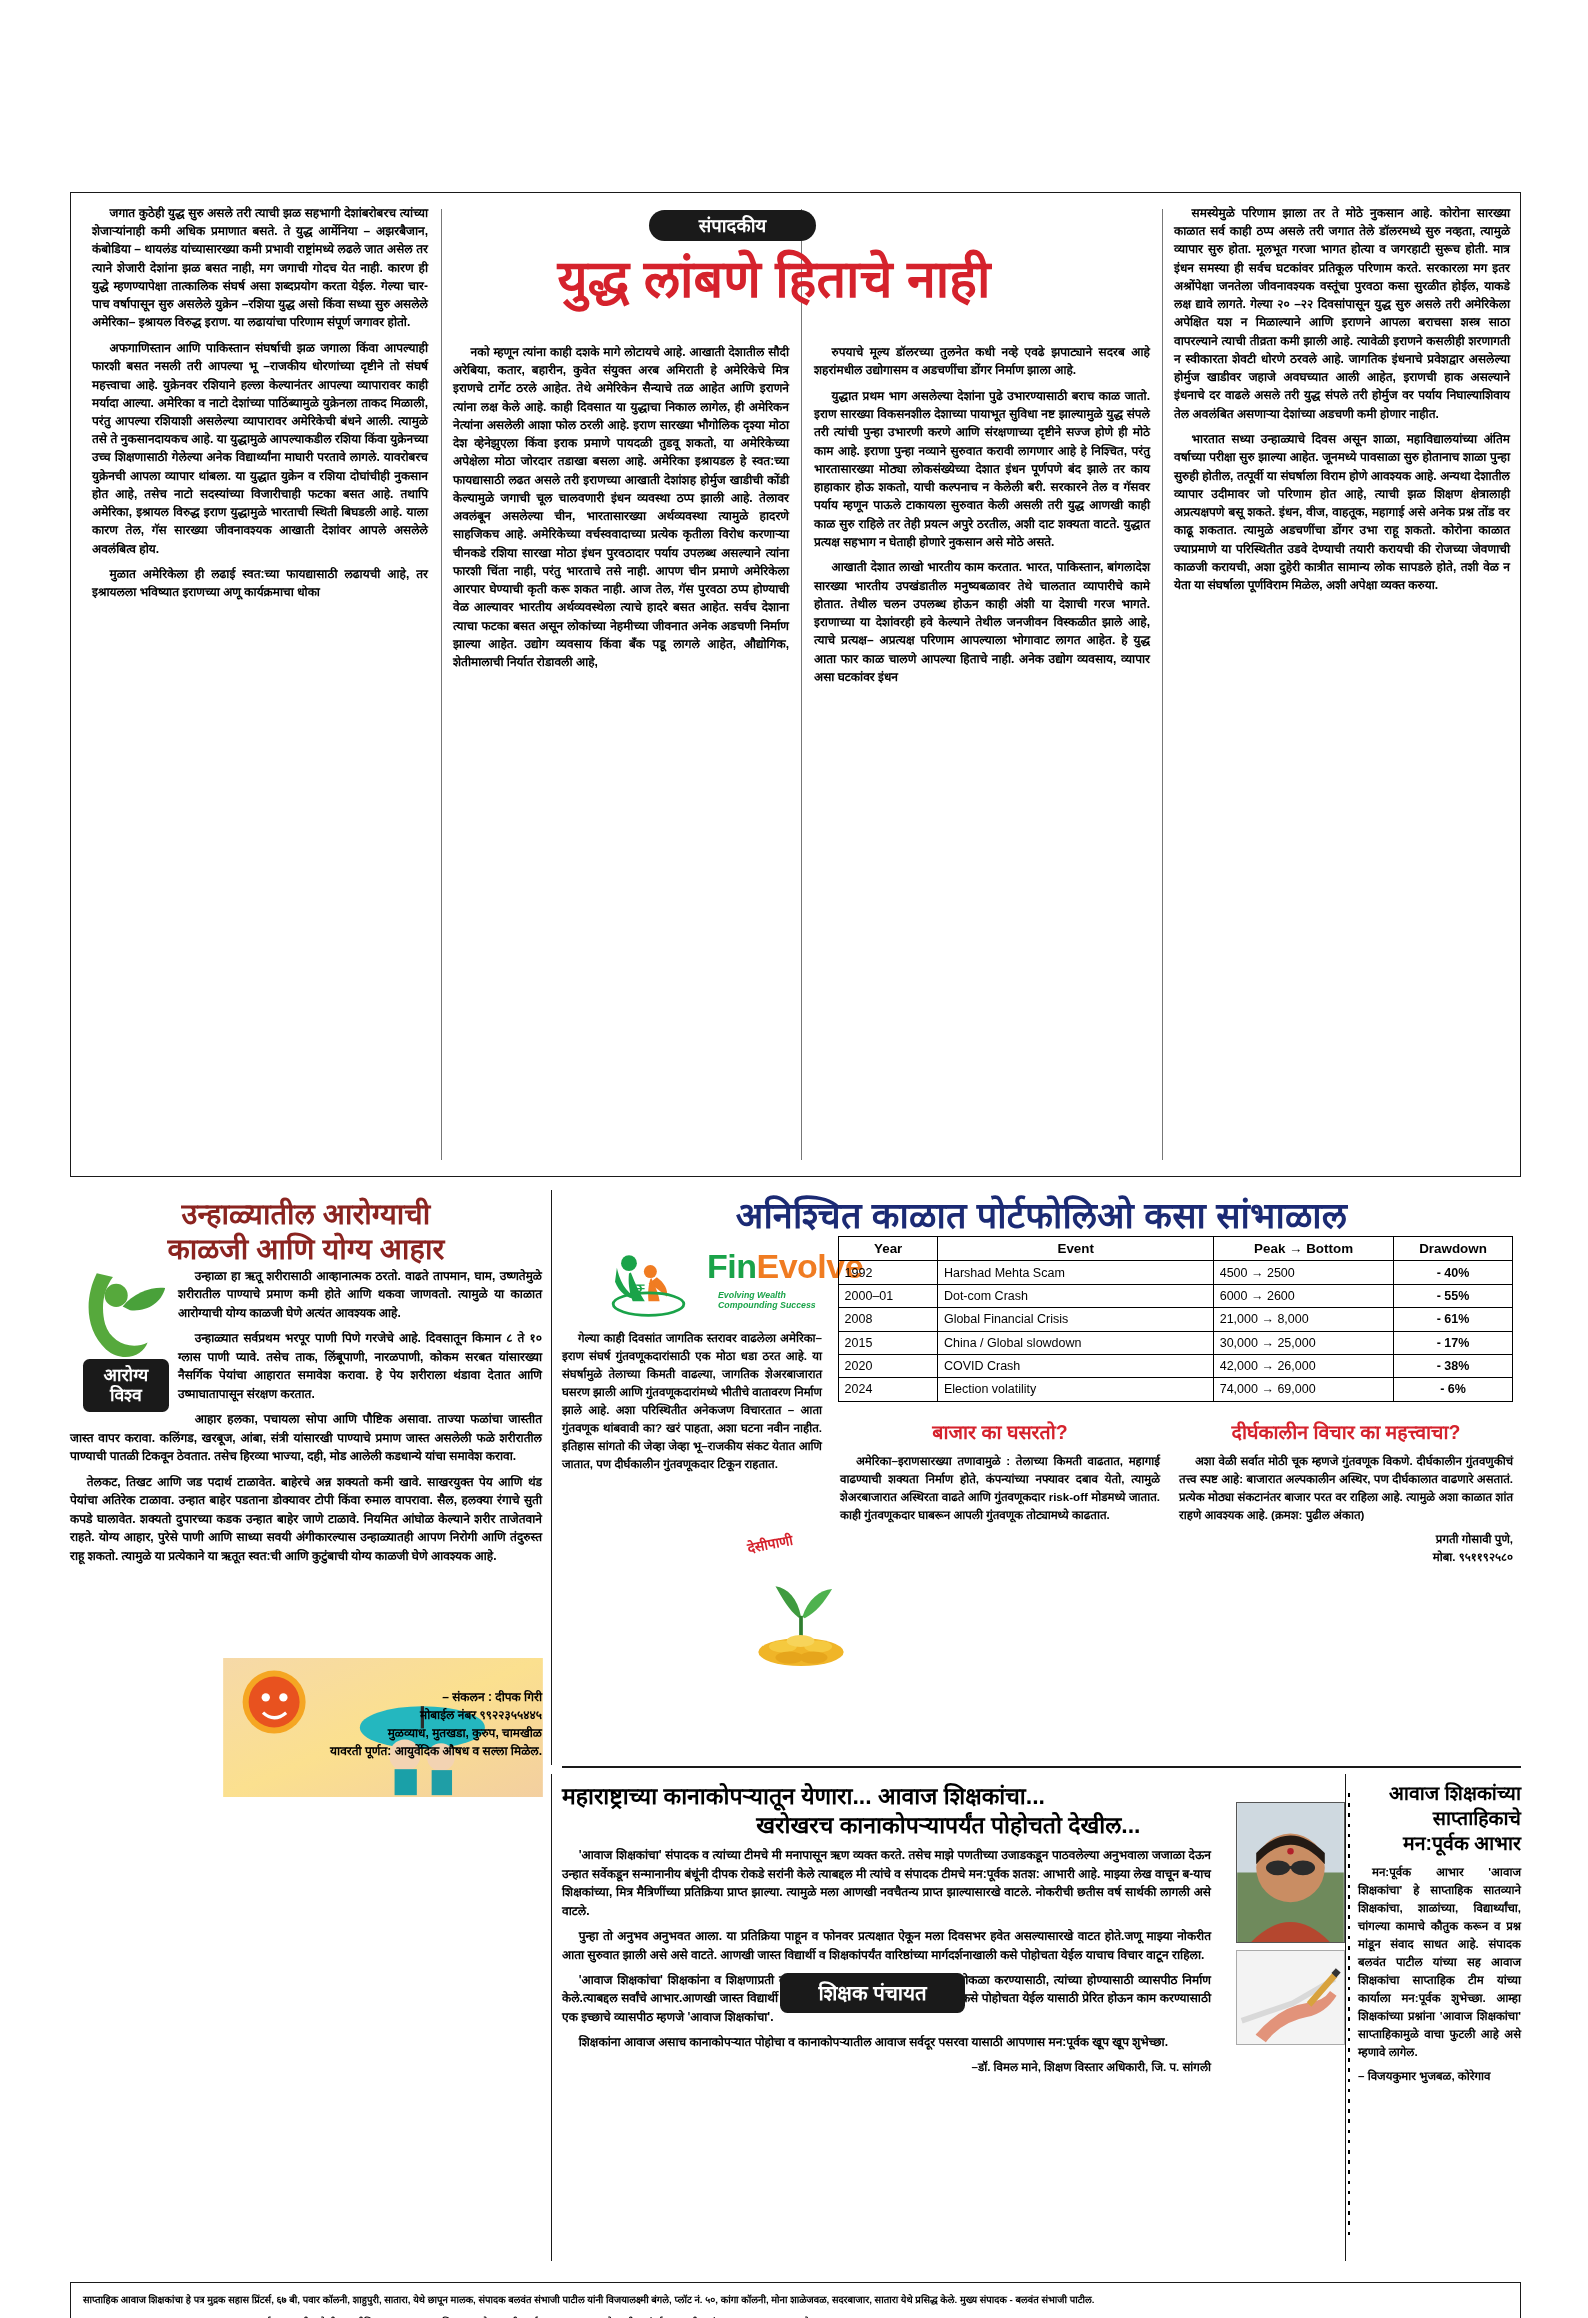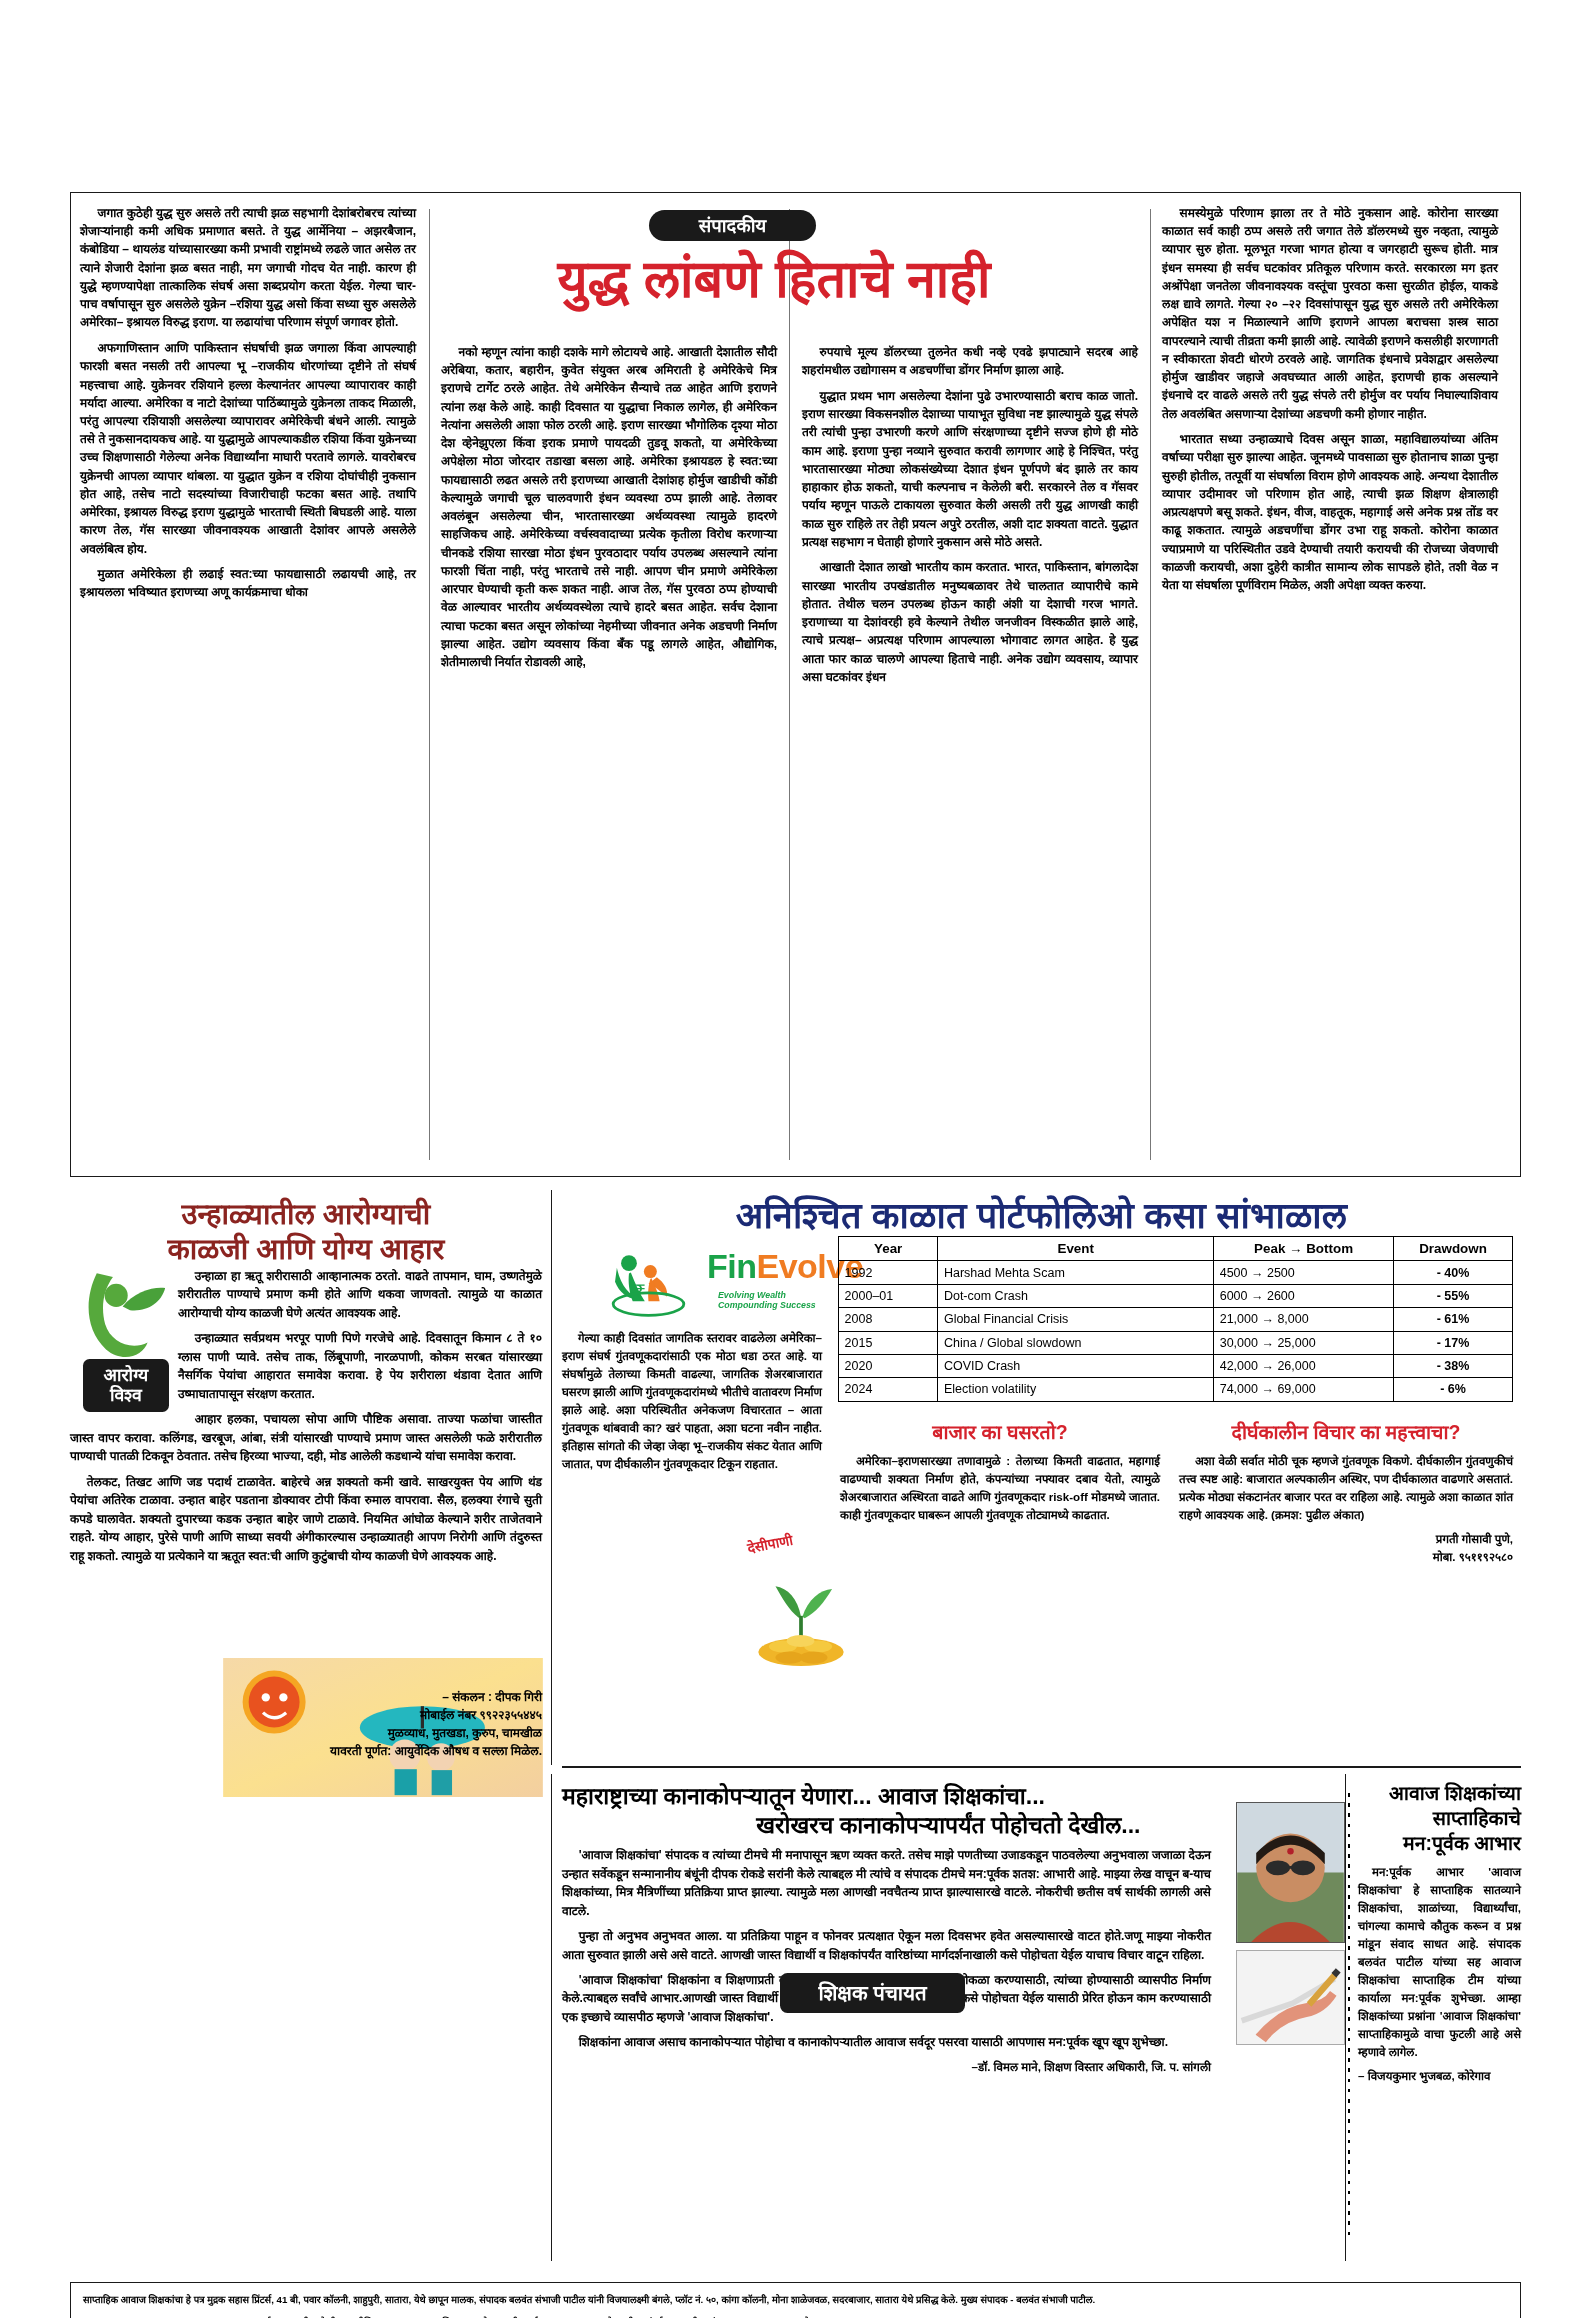--- a/index.html
+++ b/index.html
@@ -22,21 +22,21 @@
   .mast-flag span{position:absolute;left:0;right:0;top:21.3px;text-align:center;color:#fff;font-size:34px;font-weight:700;}
 
   
   .edblock{position:absolute;left:70px;top:192px;width:1451px;height:985px;
            border:1.4px solid #1a1a1a;box-sizing:border-box;padding:8.3px 7.4px;}
   .ed-badge{position:absolute;left:649px;top:210px;width:167px;height:31px;background:#1a1a1a;
             border-radius:16px;color:#fff;font-size:18.5px;font-weight:700;text-align:center;line-height:31px;z-index:4;}
   .ed-head{position:absolute;left:445px;top:250px;width:658px;text-align:center;color:#d5222c;
            font-size:52px;font-weight:700;line-height:1.12;z-index:3;}
 
-  .edcols{position:absolute;left:80px;top:204px;width:1435px;height:964px;}
+  .edcols{position:absolute;left:92px;top:204px;width:1435px;height:964px;}
   .edcol{position:absolute;top:0;width:336px;font-size:12px;line-height:1.52;text-align:justify;
          text-justify:inter-word;font-weight:600;}
   .edcol p{margin:0 0 7.4px 0;text-indent:17.6px;}
   .edc1{left:0;}
   .edc2{left:361px;padding-top:139px;}
   .edc3{left:722px;padding-top:139px;}
   .edc4{left:1082px;}
   .vrule{position:absolute;top:4.6px;width:0.9px;height:951px;background:#777;}
 
   
@@ -352,18 +352,18 @@
         <div>मन:पूर्वक आभार</div>
       </div>
       <div class="thanks-body">
         <p>मन:पूर्वक आभार 'आवाज शिक्षकांचा' हे साप्ताहिक सातव्याने शिक्षकांचा, शाळांच्या, विद्यार्थ्यांचा, चांगल्या कामाचे कौतुक करून व प्रश्न मांडून संवाद साधत आहे. संपादक बलवंत पाटील यांच्या सह आवाज शिक्षकांचा साप्ताहिक टीम यांच्या कार्याला मन:पूर्वक शुभेच्छा. आम्हा शिक्षकांच्या प्रश्नांना 'आवाज शिक्षकांचा' साप्ताहिकामुळे वाचा फुटली आहे असे म्हणावे लागेल.</p>
         <p style="text-indent:0;font-weight:700">– विजयकुमार भुजबळ, कोरेगाव</p>
       </div>
     </div>
   </div>
 
   <div class="imprint">
-    <div class="imp-l1">साप्ताहिक आवाज शिक्षकांचा हे पत्र मुद्रक सहास प्रिंटर्स, 41 बी, पवार कॉलनी, शाहुपुरी, सातारा, येथे छापून मालक, संपादक बलवंत संभाजी पाटील यांनी विजयालक्ष्मी बंगले, प्लॉट नं. ५०, कांगा कॉलनी, मोना शाळेजवळ, सदरबाजार, सातारा येथे प्रसिद्ध केले. मुख्य संपादक - बलवंत संभाजी पाटील.</div>
+    <div class="imp-l1">साप्ताहिक आवाज शिक्षकांचा हे पत्र मुद्रक सहास प्रिंटर्स, ६७ बी, पवार कॉलनी, शाहुपुरी, सातारा, येथे छापून मालक, संपादक बलवंत संभाजी पाटील यांनी विजयालक्ष्मी बंगले, प्लॉट नं. ५०, कांगा कॉलनी, मोना शाळेजवळ, सदरबाजार, सातारा येथे प्रसिद्ध केले. मुख्य संपादक - बलवंत संभाजी पाटील.</div>
     <div class="imp-l2">Registration PRGL No MHMAR/24/A005 सर्व हक्क राखीव, लेखी अनुमतीशिवाय मजकूर अन्यत्र प्रसिद्ध करता येणार नाही. (सर्व वाद भागात न्याय कक्षेत राहील) संपर्क : दूरध्वनी क्रमांक - (०२१६२- २३७७२१), मोबा.क्र. ९१२२९७९१९१, ७४७७७७८८३७</div>
   </div>
 
 </div>
 
 
 </body></html>

